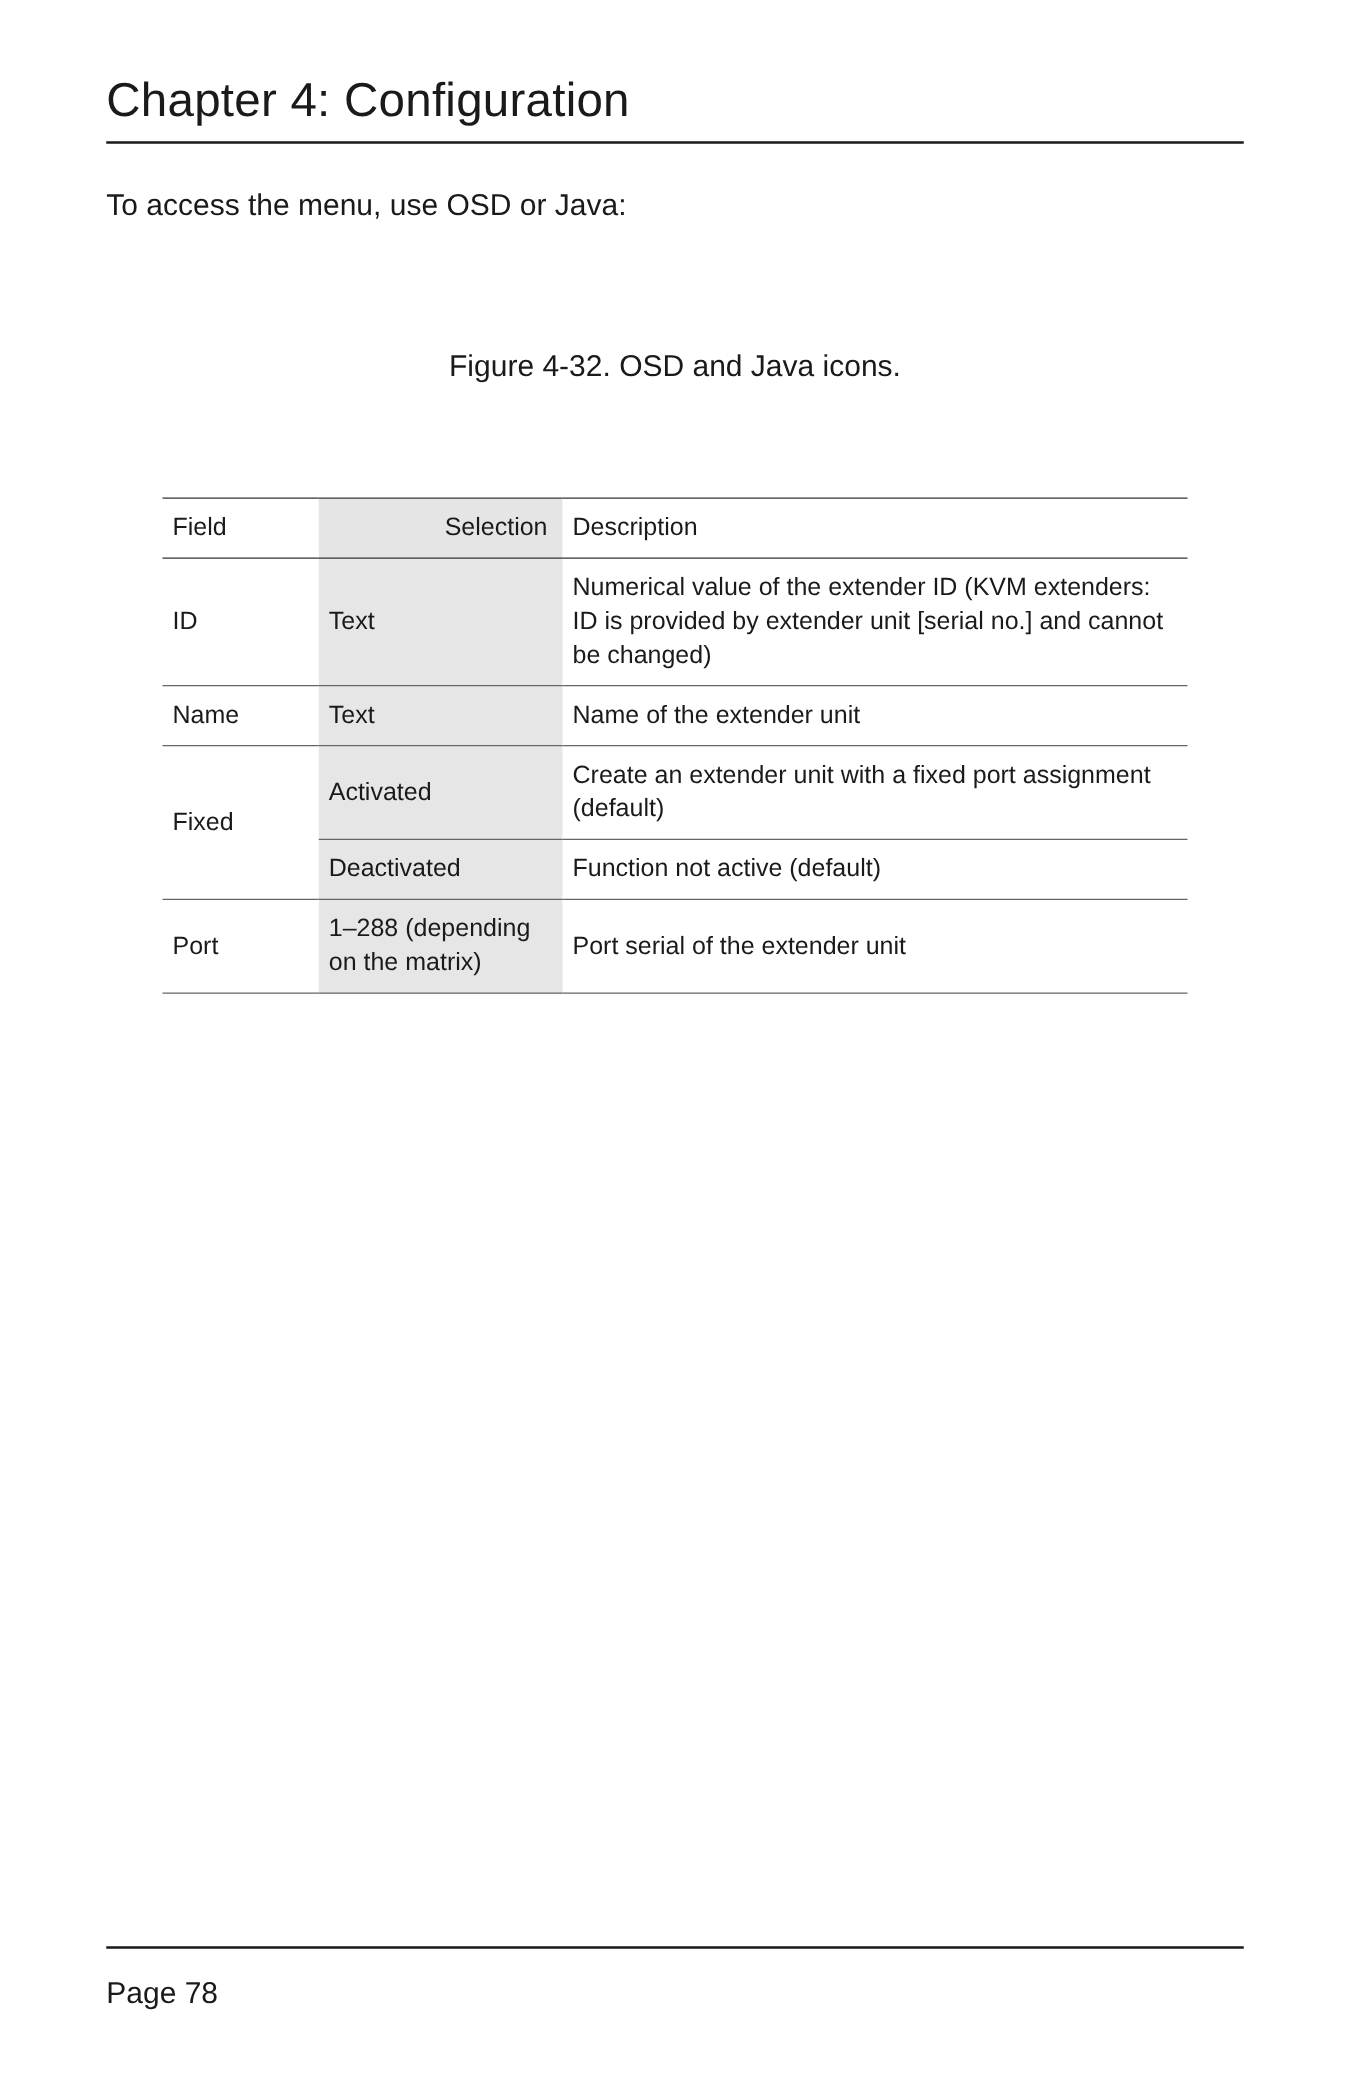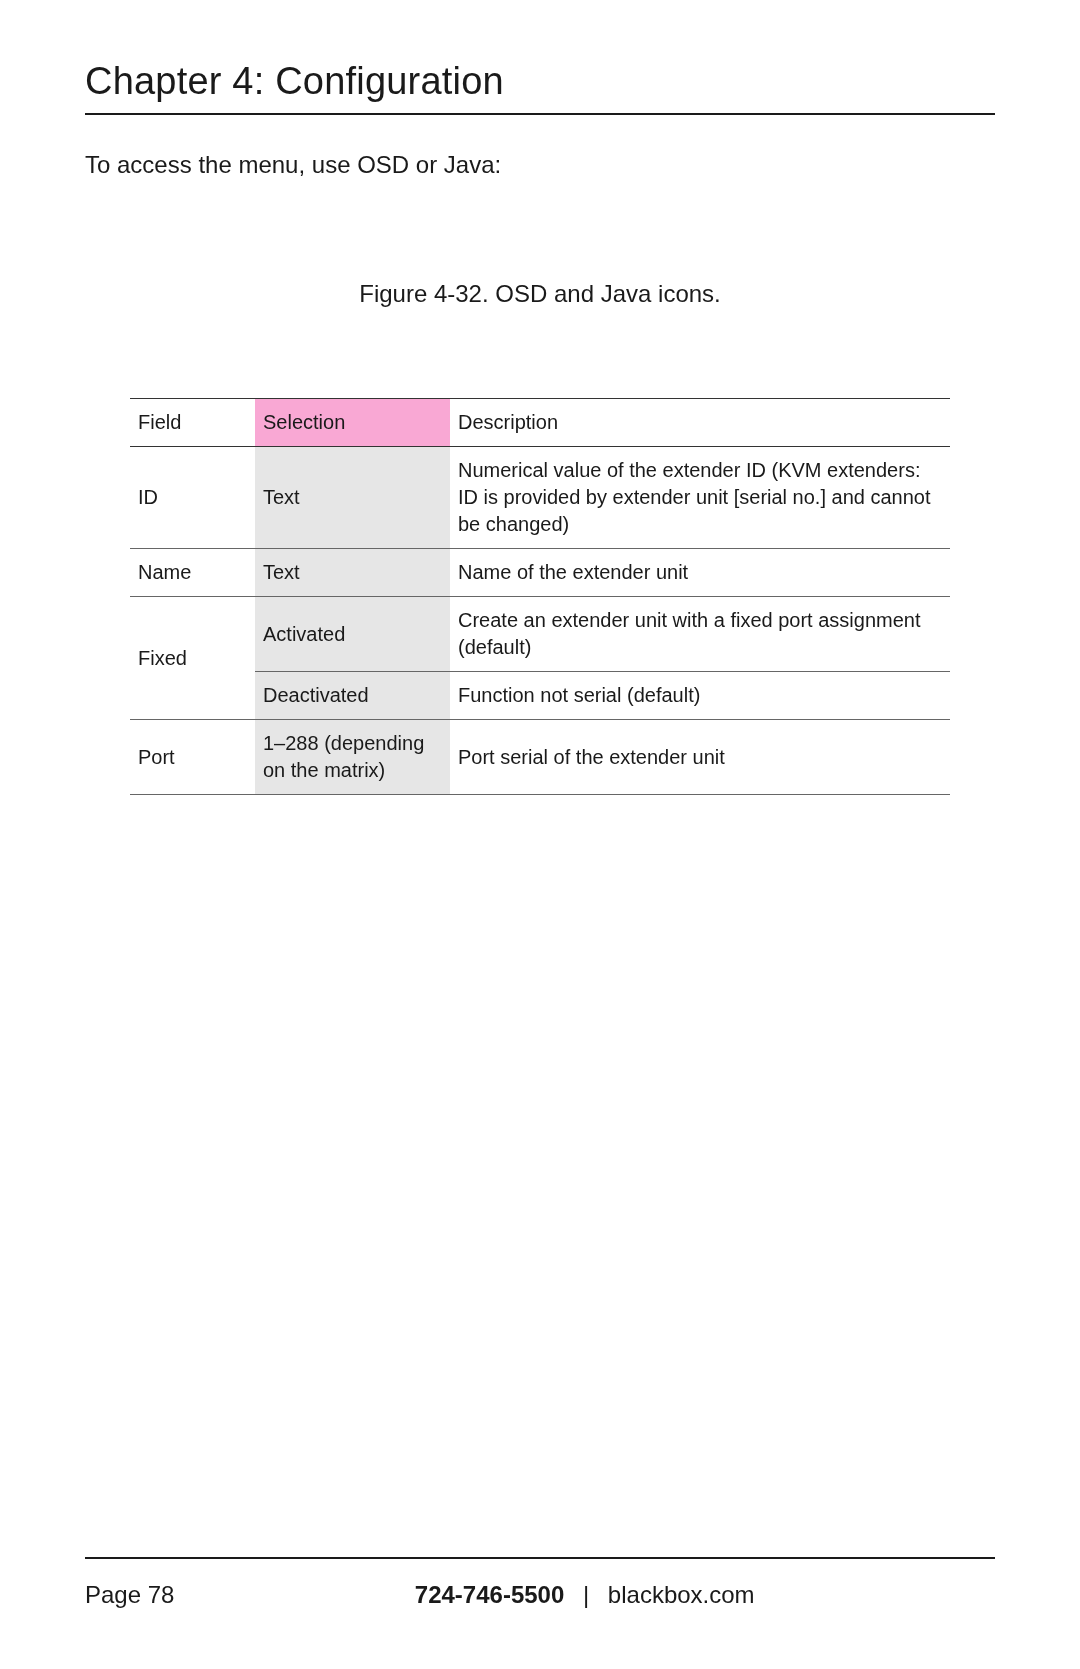--- a/index.html
+++ b/index.html
@@ -56,21 +56,22 @@
     box-sizing: border-box;
     line-height: 1.35;
   }
   .settings-table thead th {
     border-top: 1px solid #333;
     border-bottom: 1px solid #333;
     font-weight: 500;
     font-size: 20px;
   }
   .settings-table thead th.col-sel {
-    background: #f9a8d4;
+    background: #e5e5e5;
+    text-align: right;
   }
   .settings-table tbody td {
     border-bottom: 1px solid #666;
     font-weight: 400;
   }
   .settings-table tbody td.col-sel {
     background: #e6e6e6;
   }
   .settings-table .col-field { width: 125px; }
   .settings-table .col-sel   { width: 195px; }
@@ -139,34 +140,29 @@
         <td class="col-sel">Text</td>
         <td class="col-desc">Name of the extender unit</td>
       </tr>
       <tr>
         <td class="col-field" rowspan="2">Fixed</td>
         <td class="col-sel">Activated</td>
         <td class="col-desc">Create an extender unit with a fixed port assignment (default)</td>
       </tr>
       <tr>
         <td class="col-sel">Deactivated</td>
-        <td class="col-desc">Function not serial (default)</td>
+        <td class="col-desc">Function not active (default)</td>
       </tr>
       <tr>
         <td class="col-field">Port</td>
         <td class="col-sel">1–288 (depending on the matrix)</td>
         <td class="col-desc">Port serial of the extender unit</td>
       </tr>
     </tbody>
   </table>
 
   <div class="footer">
     <div class="footer-rule">
       <span class="footer-page">Page 78</span>
-      <span class="footer-center">
-        <span class="footer-phone">724-746-5500</span>
-        <span class="footer-sep">|</span>
-        <span class="footer-site">blackbox.com</span>
-      </span>
     </div>
   </div>
 
 </div>
 
 </body></html>

